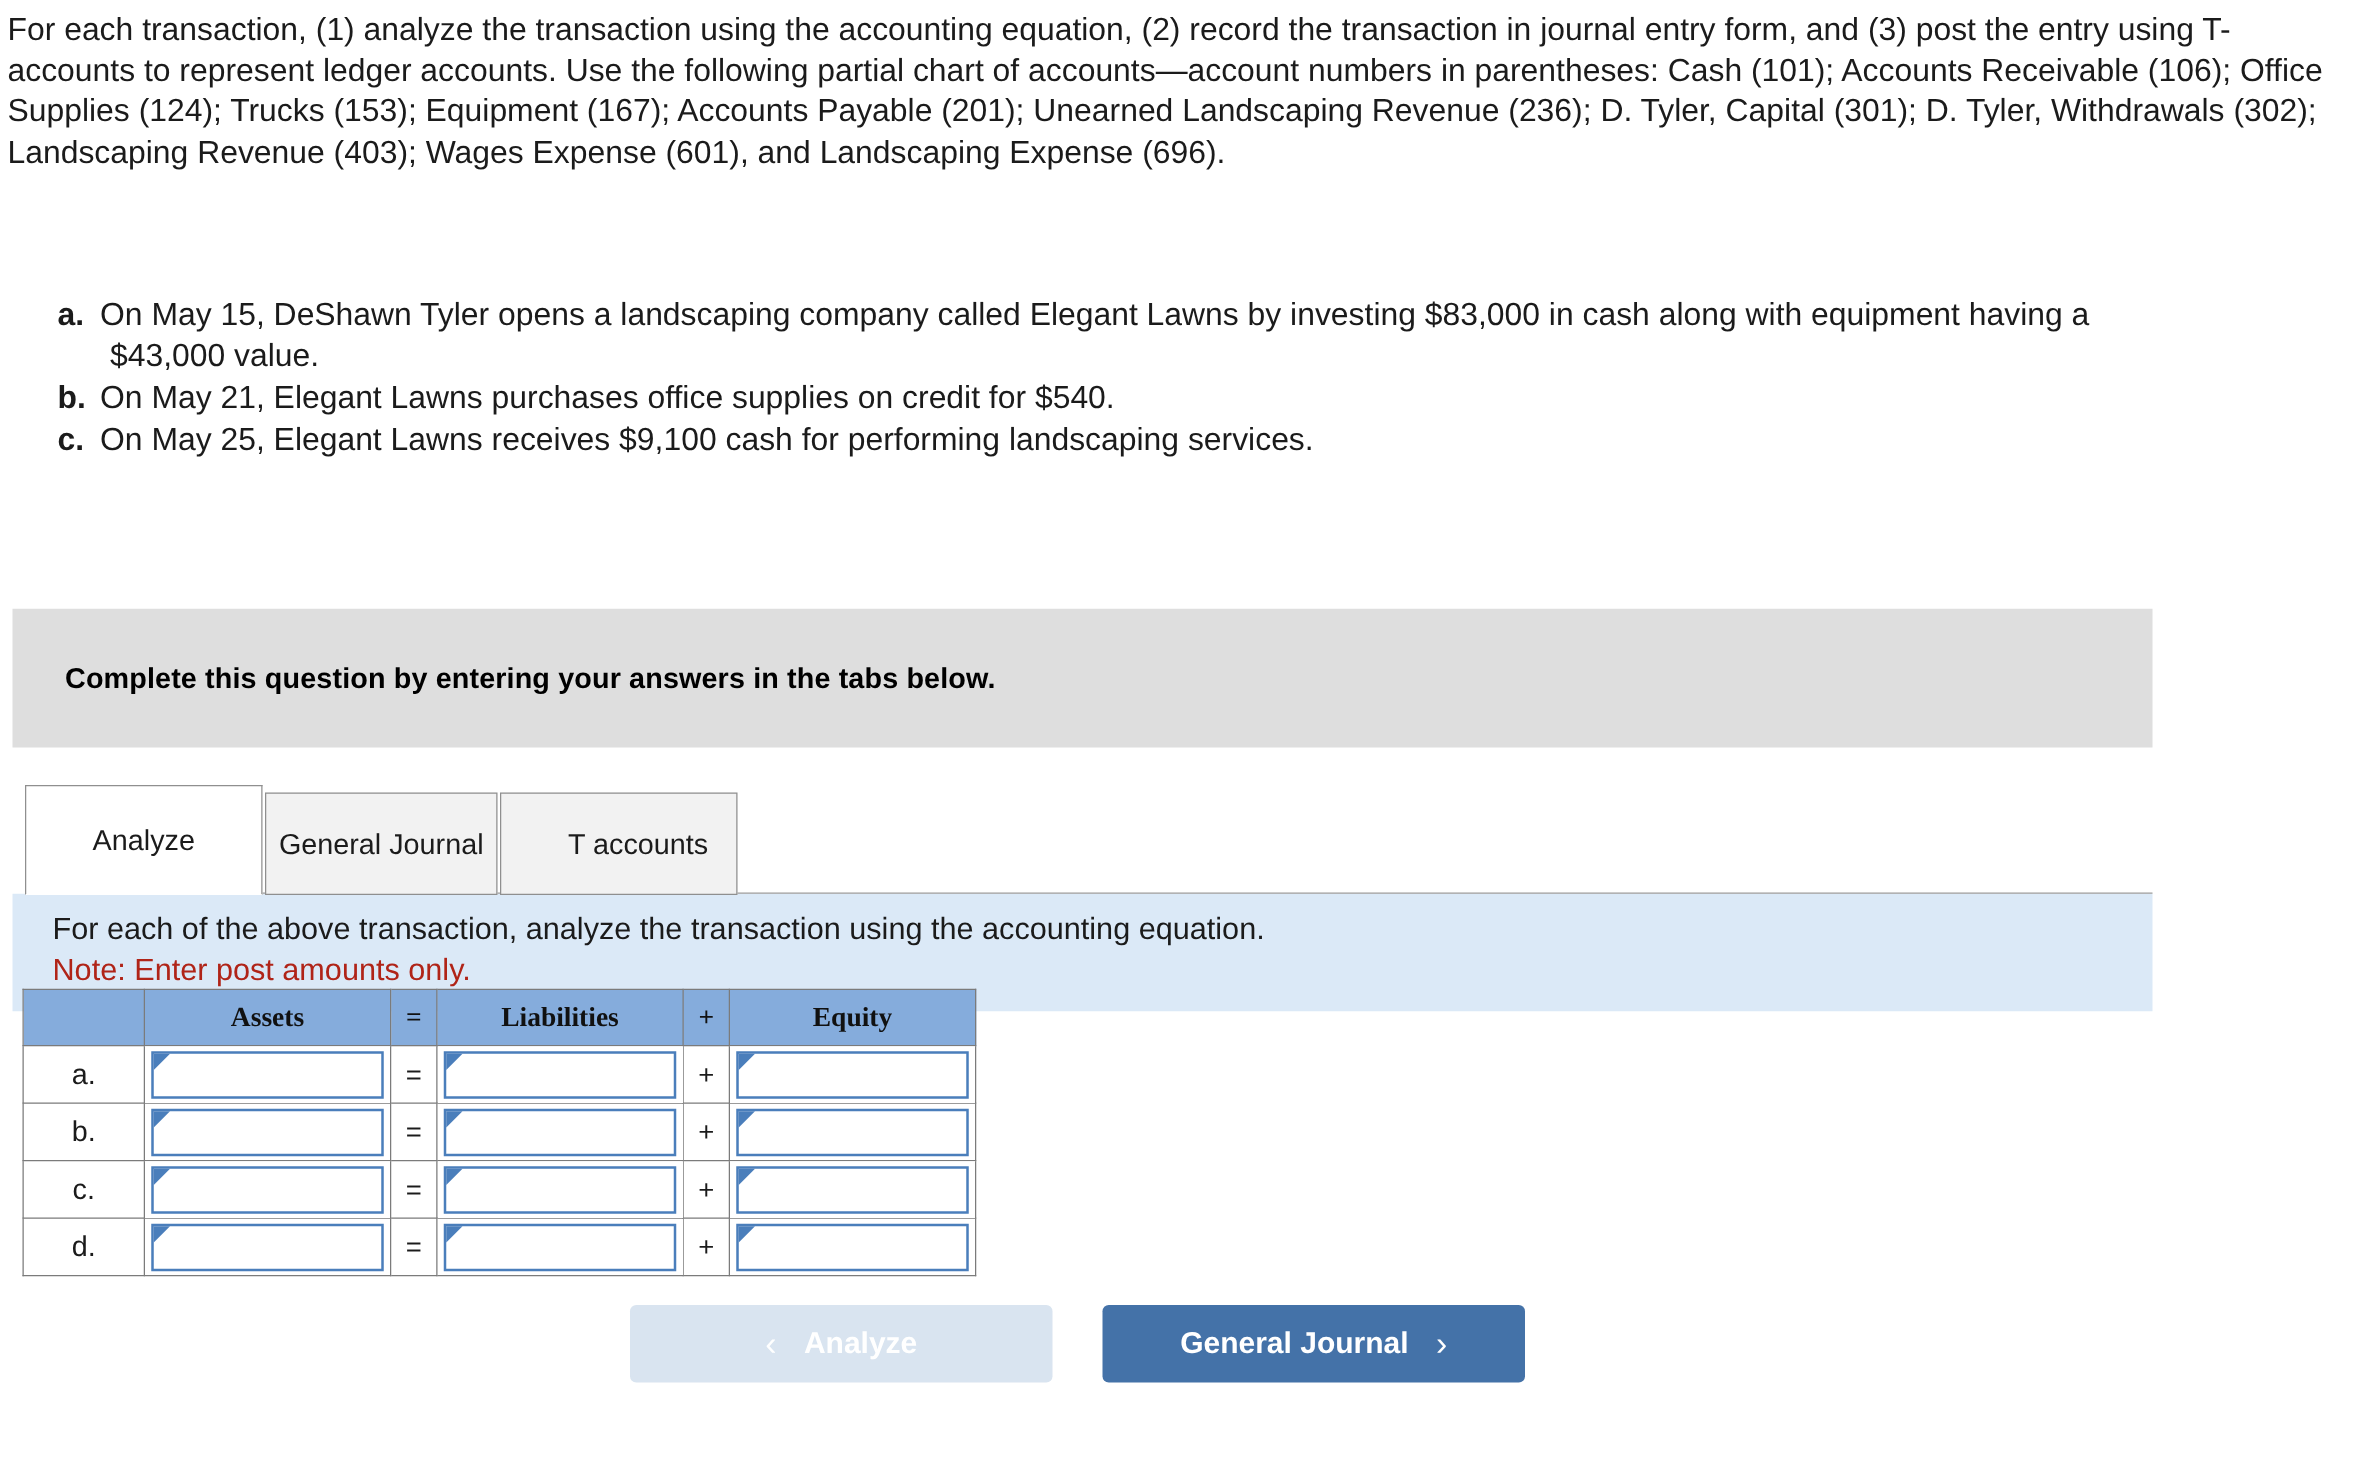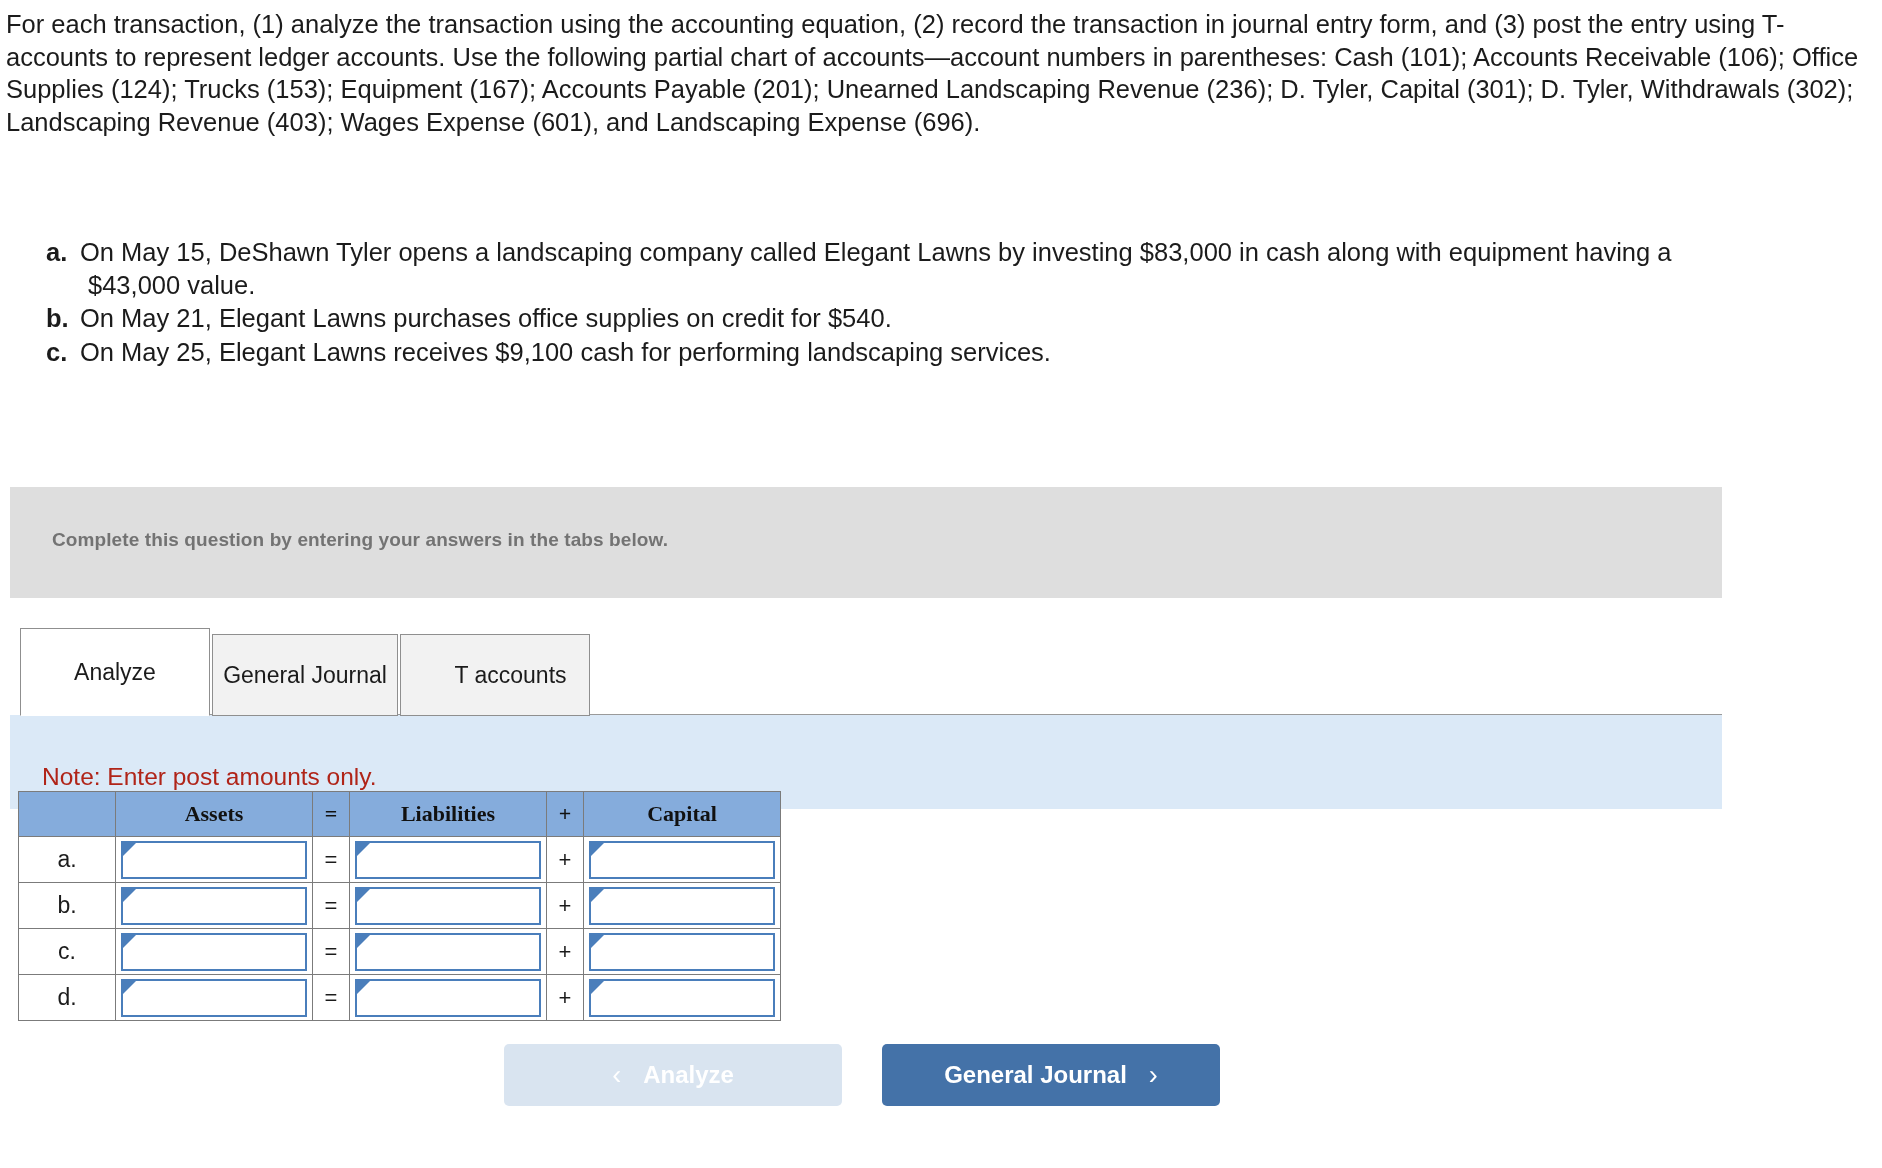--- a/index.html
+++ b/index.html
@@ -56,23 +56,23 @@
     left: 10px;
     top: 487px;
     width: 1712px;
     height: 111px;
     background: #dedede;
   }
   .gray-banner-text {
     position: absolute;
     left: 42px;
     top: 42px;
-    font-size: 19px;
+    font-size: 23px;
     font-weight: bold;
-    color: #737373;
+    color: #000000;
     letter-spacing: 0.1px;
   }
 
   
   .tabs-row {
     position: absolute;
     left: 20px;
     top: 628px;
     height: 88px;
     display: flex;
@@ -291,32 +291,33 @@
   </div>
   <div class="tab tab-general-journal">
     <span>General Journal</span>
   </div>
   <div class="tab tab-t-accounts">
     <span>T accounts</span>
   </div>
 </div>
 
 <div class="note-panel">
+  <div class="note-line-1">For each of the above transaction, analyze the transaction using the accounting equation.</div>
   <div class="note-line-2">Note: Enter post amounts only.</div>
 </div>
 
 <table class="eq-table">
   <thead>
     <tr>
       <th class="col-label"></th>
       <th class="col-amount">Assets</th>
       <th class="col-op">=</th>
       <th class="col-amount">Liabilities</th>
       <th class="col-op">+</th>
-      <th class="col-amount">Capital</th>
+      <th class="col-amount">Equity</th>
     </tr>
   </thead>
   <tbody>
     <tr>
       <td class="row-label">a.</td>
       <td class="cell-input">
         <div class="input-wrap">
           <span class="flag"></span>
           <input type="text" value="" style="">
         </div>

